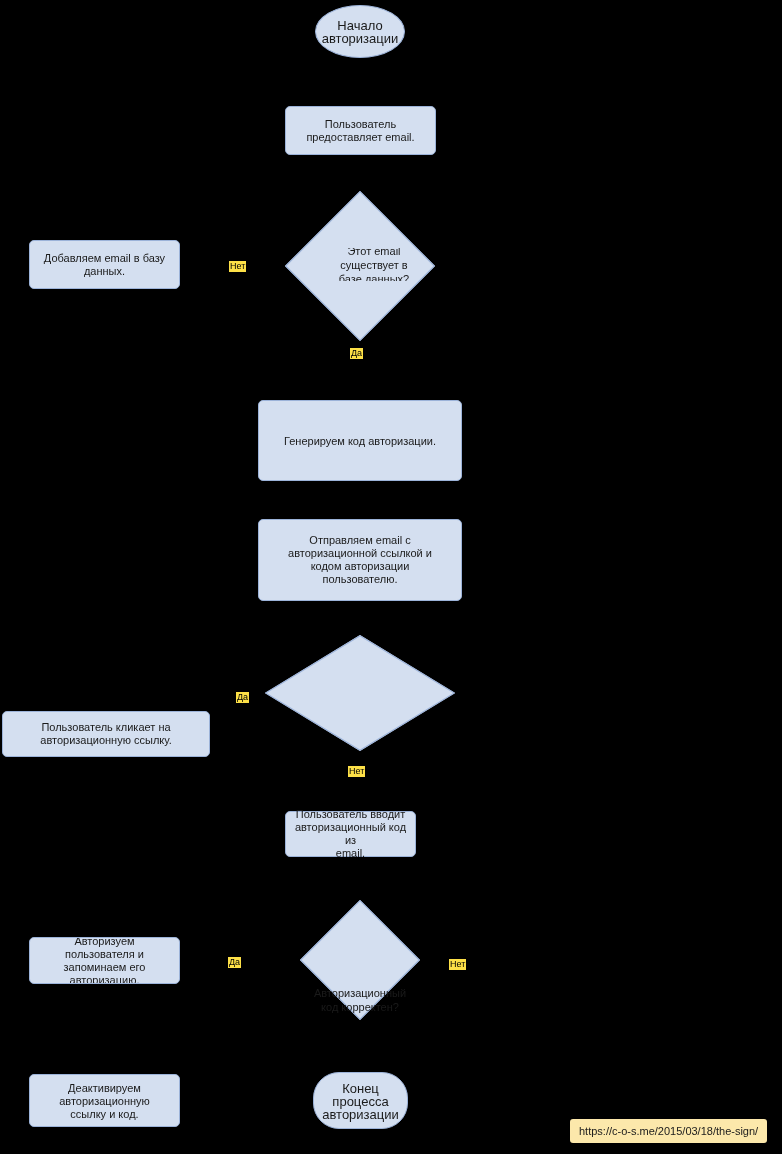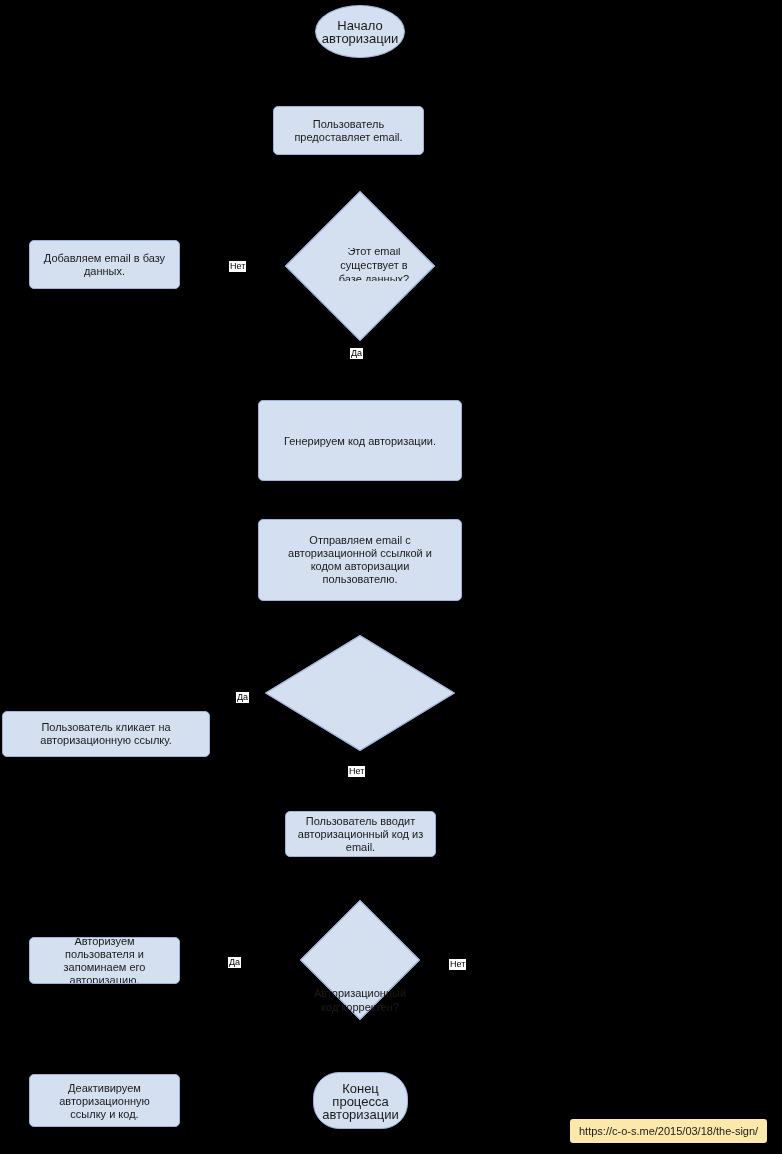--- a/index.html
+++ b/index.html
@@ -100,21 +100,21 @@
     text-align: center;
     color: #1a1a1a;
     font-size: 11px;
     line-height: 14px;
     white-space: pre-line;
   }
 
   
   .elabel {
     position: absolute;
-    background: #ffffff;
+    background: #fde047;
     color: #000000;
     font-size: 9px;
     line-height: 11px;
     padding: 0 1px;
     white-space: nowrap;
   }
 
   
   .watermark {
     position: absolute;
@@ -130,21 +130,21 @@
 </head>
 <body style="background: rgb(0, 0, 0);">
 
 <div id="canvas">
 
   <div class="node term ellipse" style="left:315px; top:5px; width:90px; height:53px;">
     <div class="txt">Начало
 авторизации</div>
   </div>
 
-  <div class="node proc" style="left:273px; top:106px; width:151px; height:49px;">
+  <div class="node proc" style="left:285px; top:106px; width:151px; height:49px;">
     <div class="txt">Пользователь
 предоставляет email.</div>
   </div>
 
   <div class="node dec" style="left:285px; top:191px; width:150px; height:150px;">
   </div>
   <svg class="dec-edge" style="position:absolute; left:285px; top:191px; width:150px; height:150px;" viewBox="0 0 150 150">
     <polygon points="75,0.7 149.3,75 75,149.3 0.7,75" fill="none" stroke="#9cb3d9" stroke-width="1.2"></polygon>
   </svg>
   <div class="dec-cap" style="left:286px; top:248px; width:174px; height:33px;">
@@ -180,21 +180,21 @@
 
   <div class="elabel" style="left:236px; top:692px;">Да</div>
 
   <div class="elabel" style="left:348px; top:766px;">Нет</div>
 
   <div class="node proc" style="left:2px; top:671px; width:208px; height:46px;margin-top:40px;">
     <div class="txt">Пользователь кликает на
 авторизационную ссылку.</div>
   </div>
 
-  <div class="node proc" style="left:285px; top:811px; width:151px; height:46px;">
+  <div class="node proc" style="left:285px; top:811px; width:131px; height:46px;">
     <div class="txt">Пользователь вводит
 авторизационный код из
 email.</div>
   </div>
 
   <div class="node dec" style="left:300px; top:900px; width:120px; height:120px;">
   </div>
   <svg class="dec-edge" style="position:absolute; left:300px; top:900px; width:120px; height:120px;" viewBox="0 0 120 120">
     <polygon points="60,0.7 119.3,60 60,119.3 0.7,60" fill="none" stroke="#9cb3d9" stroke-width="1.2"></polygon>
   </svg>

